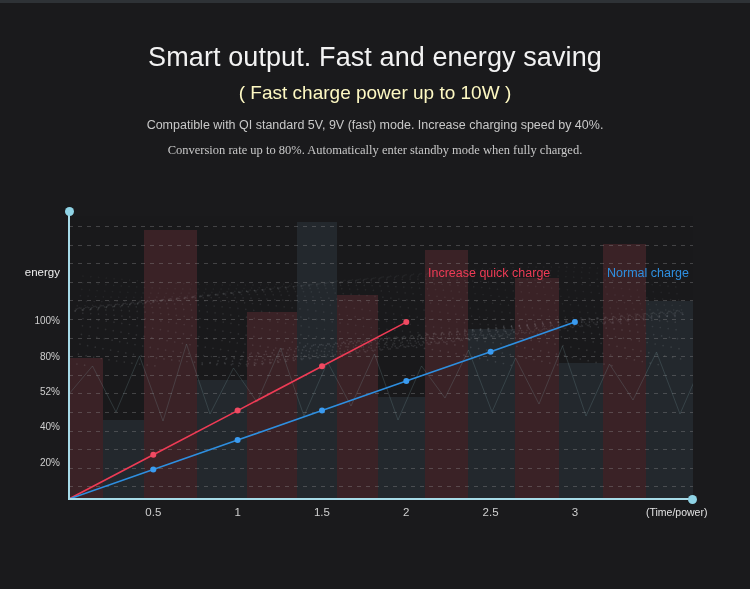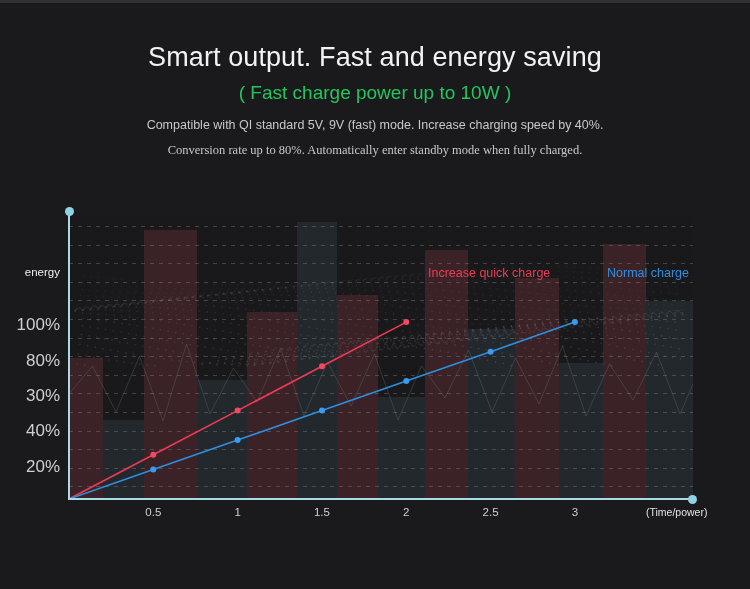--- a/index.html
+++ b/index.html
@@ -30,21 +30,21 @@
   .title {
     font-size: 27px;
     color: #f2f2f2;
     font-weight: 400;
     letter-spacing: 0.1px;
     line-height: 34px;
   }
   .subtitle {
     margin-top: 7px;
     font-size: 19px;
-    color: #22c55e;
+    color: #fef9c3;
     font-weight: 400;
     line-height: 24px;
   }
   .desc {
     margin-top: 10px;
     font-size: 12.5px;
     color: #c8c8c8;
     line-height: 21px;
     font-weight: 400;
   }
@@ -111,21 +111,21 @@
     background: #8fd3e5;
   }
   .cap-top  { left: 64.5px; top: 207px; }
   .cap-right{ left: 688px;  top: 494.5px; }
 
   
   .ylabel {
     position: absolute;
     right: 12px;
     text-align: right;
-    font-size: 17px;
+    font-size: 10px;
     color: #cfcfcf;
     white-space: nowrap;
   }
   .axis-title-y {
     position: absolute;
     left: 0; top: 0;
     width: 60px;
     text-align: right;
     font-size: 11.5px;
     color: #ededed;
@@ -2106,21 +2106,21 @@
 
   <div class="axis-y"></div>
   <div class="axis-x"></div>
   <div class="axis-cap cap-top"></div>
   <div class="axis-cap cap-right"></div>
 
   <div class="axis-title-y" style="top:266px;">energy</div>
   <div id="ylabels">
       <div class="ylabel" style="width: 60px; left: 0px; top: 456.625px;">20%</div>
       <div class="ylabel" style="width: 60px; left: 0px; top: 421.25px;">40%</div>
-      <div class="ylabel" style="width: 60px; left: 0px; top: 385.875px;">30%</div>
+      <div class="ylabel" style="width: 60px; left: 0px; top: 385.875px;">52%</div>
       <div class="ylabel" style="width: 60px; left: 0px; top: 350.5px;">80%</div>
       <div class="ylabel" style="width: 60px; left: 0px; top: 315.125px;">100%</div>
     </div>
   <div id="xlabels">
       <div class="xlabel" style="left: 153.324px;">0.5</div>
       <div class="xlabel" style="left: 237.649px;">1</div>
       <div class="xlabel" style="left: 321.973px;">1.5</div>
       <div class="xlabel" style="left: 406.297px;">2</div>
       <div class="xlabel" style="left: 490.622px;">2.5</div>
       <div class="xlabel" style="left: 574.946px;">3</div>

